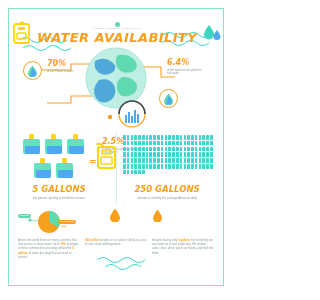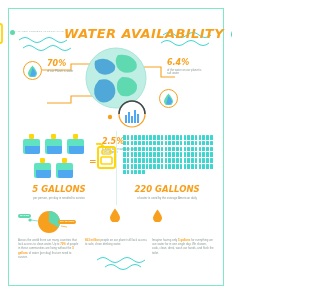--- a/index.html
+++ b/index.html
@@ -28,21 +28,21 @@
   .waves-tl{left:10px;top:26px;}
   .waves-tr{right:4px;top:20px;}
   .waves-bot{left:88px;bottom:12px;}
   
   .header{
     position:absolute;left:0;top:12px;width:216px;
     display:flex;align-items:center;justify-content:center;
     gap:5px;
   }
   .jerry-icon{width:20px;height:24px;flex:0 0 auto;}
-  .title-wrap{display:flex;flex-direction:row;align-items:center;}
+  .title-wrap{display:flex;flex-direction:column;align-items:center;}
   .kicker{
     font-size:2.4px;letter-spacing:.35px;color:#9fb3ad;
     text-transform:uppercase;white-space:nowrap;
     margin-bottom:1px;line-height:1;
   }
   .kicker-dot{
     width:5px;height:5px;border-radius:50%;
     background:#5fd9b0;margin:0 auto 1px auto;
   }
   .title{
@@ -434,21 +434,21 @@
           <span class="dot"></span>
           <span class="dot"></span>
         </div>
 
       <div class="cap cap-left">
         <div class="cap-num">5 GALLONS</div>
         <div class="cap-desc">per person, per day is needed to survive</div>
       </div>
 
       <div class="cap cap-right">
-        <div class="cap-num">220 GALLONS</div>
+        <div class="cap-num">250 GALLONS</div>
         <div class="cap-desc">of water is used by the average American daily</div>
       </div>
     </div>
 
     <div class="bottom">
 
       <div class="col col-1">
         <div class="col-art">
           <svg class="pie-wrap" viewBox="0 0 58 26">
             <circle cx="29" cy="13" r="11" fill="#f7a01e"></circle>

